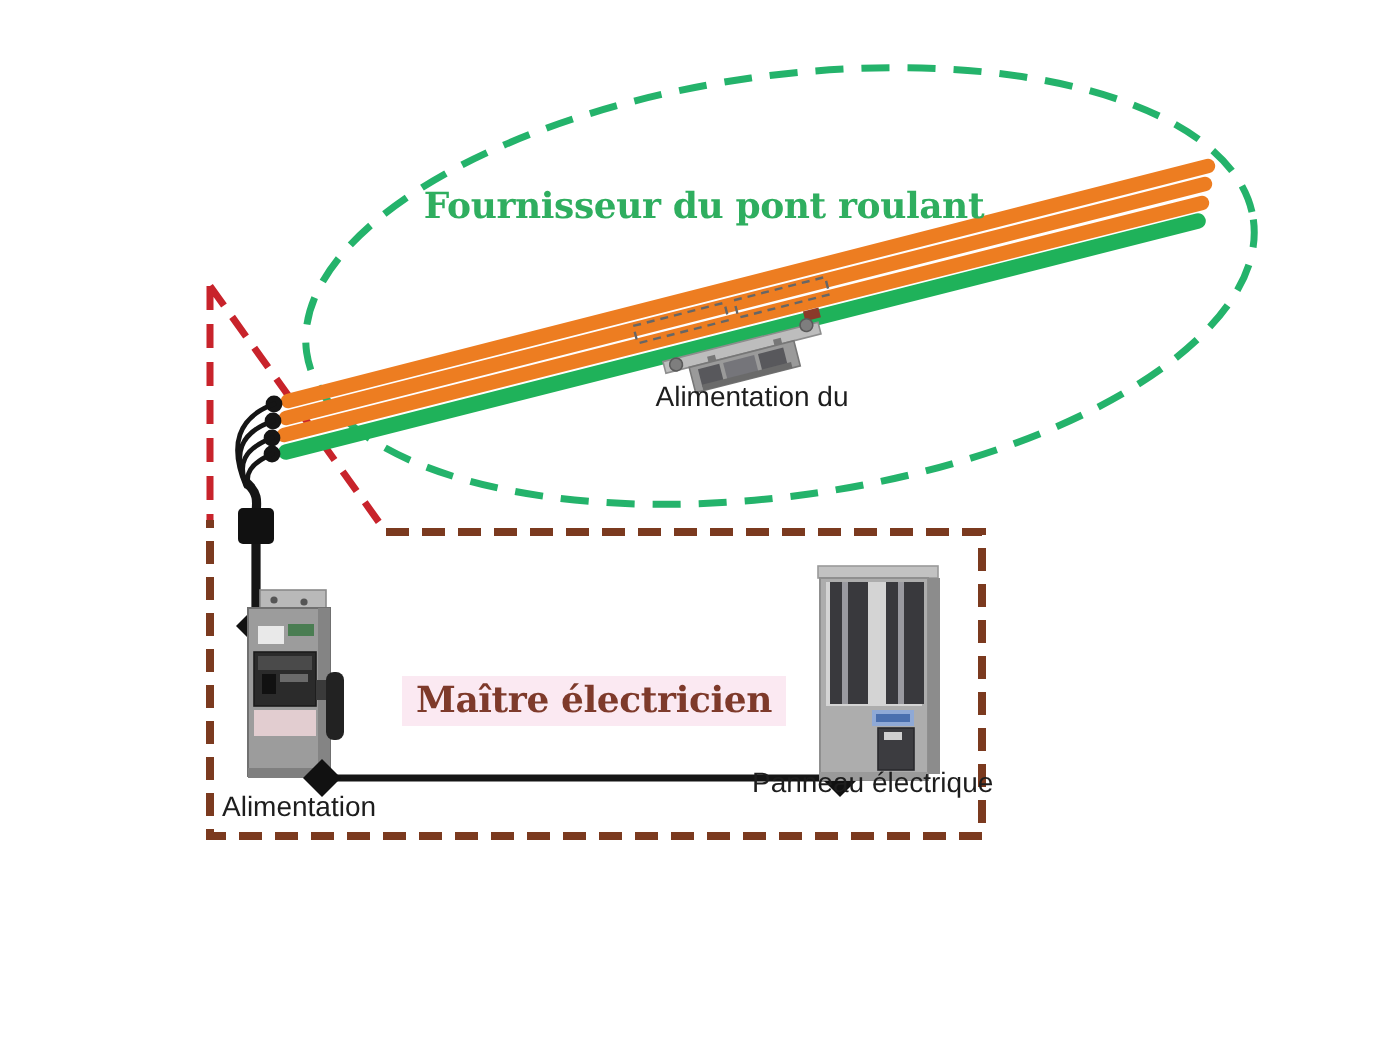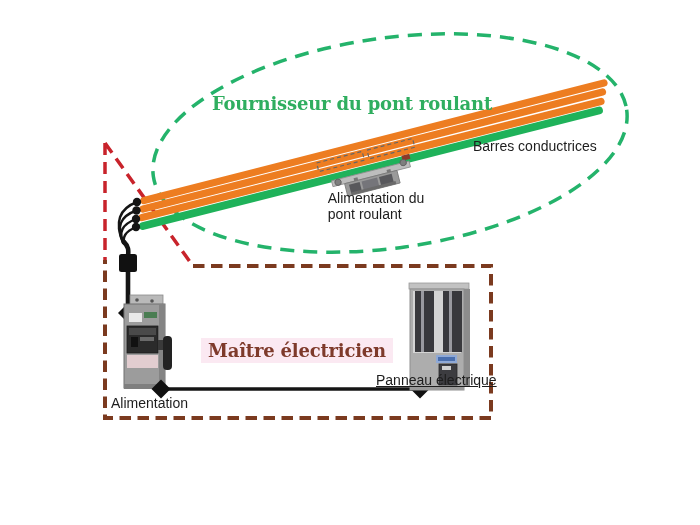--- a/index.html
+++ b/index.html
@@ -102,26 +102,24 @@
       <rect x="436" y="355" width="21" height="8" fill="#8fa9d6"></rect>
       <rect x="438" y="357" width="17" height="4" fill="#4a6fae"></rect>
       <rect x="439" y="364" width="18" height="21" fill="#3c3c40" stroke="#28282c" stroke-width="0.8"></rect>
       <rect x="442" y="366" width="9" height="4" fill="#d0d0d0"></rect>
       <rect x="410" y="386" width="54" height="4" fill="#9a9a9a"></rect>
     </g>
   </svg>
 
   <div class="heading heading-supplier">Fournisseur du pont roulant</div>
 
-  <div class="lbl" style="left:473px;top:139px;">Barres conductrices</div>
 
   <div class="lbl lbl-center" style="left:376px;top:191px;">
     <div>Alimentation du</div>
-    <div>pont roulant</div>
   </div>
 
   <div class="heading heading-electrician">Maître électricien</div>
 
   <div class="lbl" style="left:111px;top:396px;">Alimentation</div>
 
-  <div class="lbl" style="left:376px;top:373px;text-decoration:underline;">Panneau électrique</div>
+  <div class="lbl" style="left:376px;top:384px;">Panneau électrique</div>
 
 </div>
 
 </body></html>

